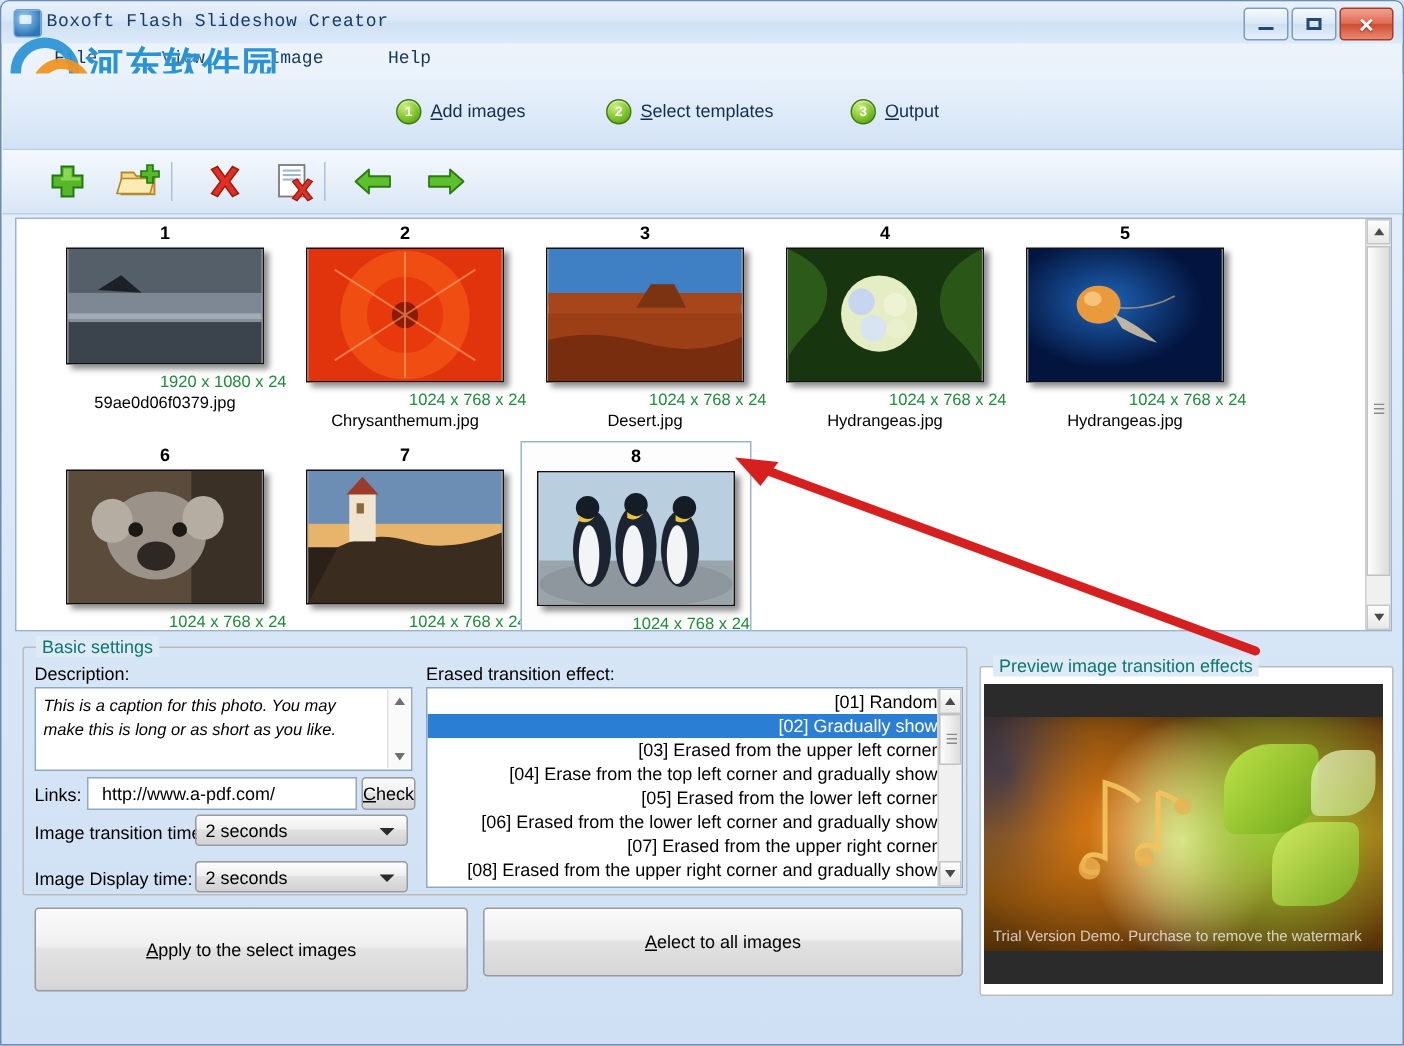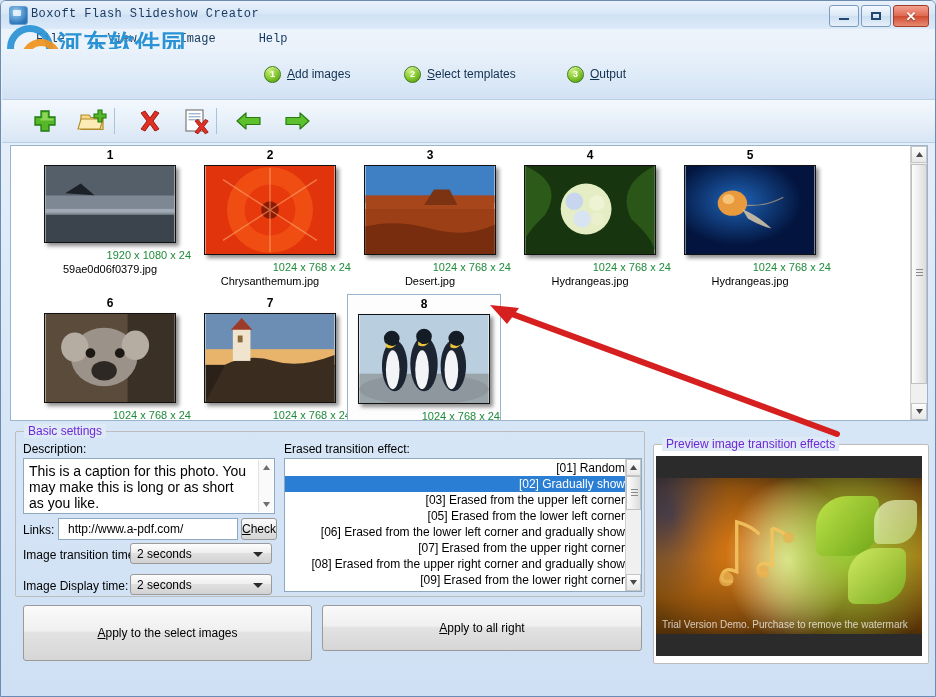--- a/index.html
+++ b/index.html
@@ -146,28 +146,28 @@
     border:1px solid #c0c0c0;box-sizing:border-box;
   }
   .grip{width:7px;height:7px;}
   
   .group{
     position:absolute;border:1px solid #bcbcbc;border-radius:2px;
     box-sizing:border-box;background:transparent;
   }
   .group > .gtitle{
     position:absolute;top:-8px;left:8px;background:#dfeaf7;
-    padding:0 4px;font-size:12px;color:#6d28d9;white-space:nowrap;
+    padding:0 4px;font-size:12px;color:#0f766e;white-space:nowrap;
   }
   .lbl{position:absolute;font-size:12px;color:#000;white-space:nowrap;}
   
   .textarea{
     position:absolute;background:#fff;border:1px solid #8ea8c0;
-    box-sizing:border-box;font-size:14px;color:#000;
-    padding:4px 5px;line-height:16px;overflow:hidden;
+    box-sizing:border-box;font-size:11px;color:#000;
+    padding:4px 5px;line-height:16px;overflow:hidden;font-style:italic;
   }
   .ta-scroll{
     position:absolute;right:1px;top:1px;width:15px;bottom:1px;
     background:#fafafa;border-left:1px solid #e2e2e2;box-sizing:border-box;
   }
   .ta-arrow{
     position:absolute;left:0;width:15px;height:15px;
     display:flex;align-items:center;justify-content:center;
   }
   .inputbox{
@@ -525,20 +525,21 @@
     <span>2 seconds</span>
     <span class="arrow"></span>
   </div>
 
   <div class="lbl" style="left:283px;top:441px;">Erased transition effect:</div>
   <div class="listbox" style="left:283px;top:457px;width:358px;height:134px;">
     <div style="position:absolute;left:0;top:1px;right:16px;">
       <div class="lrow">[01] Random</div>
       <div class="lrow sel">[02] Gradually show</div>
       <div class="lrow">[03] Erased from the upper left corner</div>
+      <div class="lrow">[04] Erase from the top left corner and gradually show</div>
       <div class="lrow">[05] Erased from the lower left corner</div>
       <div class="lrow">[06] Erased from the lower left corner and gradually show</div>
       <div class="lrow">[07] Erased from the upper right corner</div>
       <div class="lrow">[08] Erased from the upper right corner and gradually show</div>
       <div class="lrow">[09] Erased from the lower right corner</div>
 
     </div>
     <div class="vscroll" style="width:16px;">
       <div class="vsbtn" style="top:0;width:15px;">
         <svg width="7" height="5" viewBox="0 0 7 5">
@@ -583,21 +584,21 @@
         <circle cx="80" cy="36" r="5.5" fill="#e8b050" opacity=".7"></circle>
       </svg>
       <div class="wm-trial">Trial Version Demo. Purchase to remove the watermark</div>
     </div>
   </div>
 
   <div class="btn" style="left:22px;top:604px;width:289px;height:56px;">
     <span><u>A</u><span>pply to the select images</span></span>
   </div>
   <div class="btn" style="left:321px;top:604px;width:320px;height:46px;">
-    <span><u>A</u><span>pply to all right</span></span>
+    <span><u>A</u><span>elect to all images</span></span>
   </div>
 
   <svg class="annot">
     <line x1="836" y1="433" x2="503" y2="310" stroke="#d61f1f" stroke-width="6" stroke-linecap="round"></line>
     <path d="M489 304 L518 307 L506 323 Z" fill="#d61f1f"></path>
   </svg>
 
 </div>
 
 </body></html>

